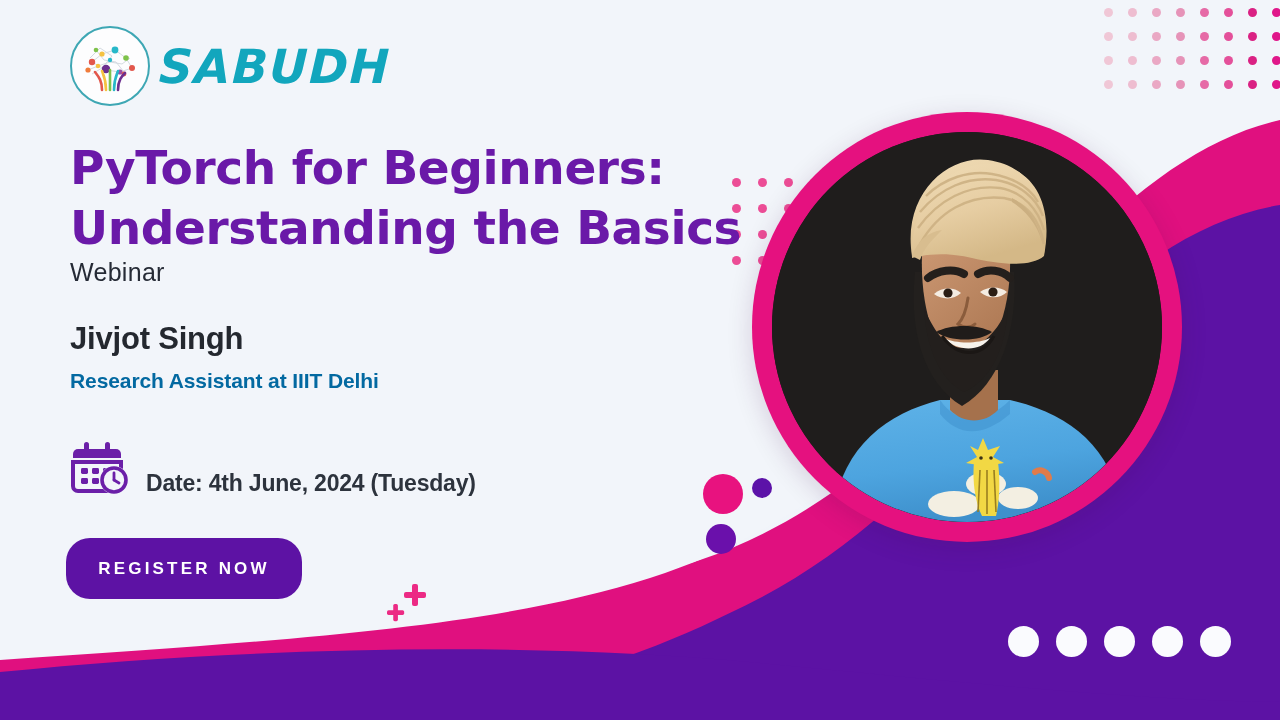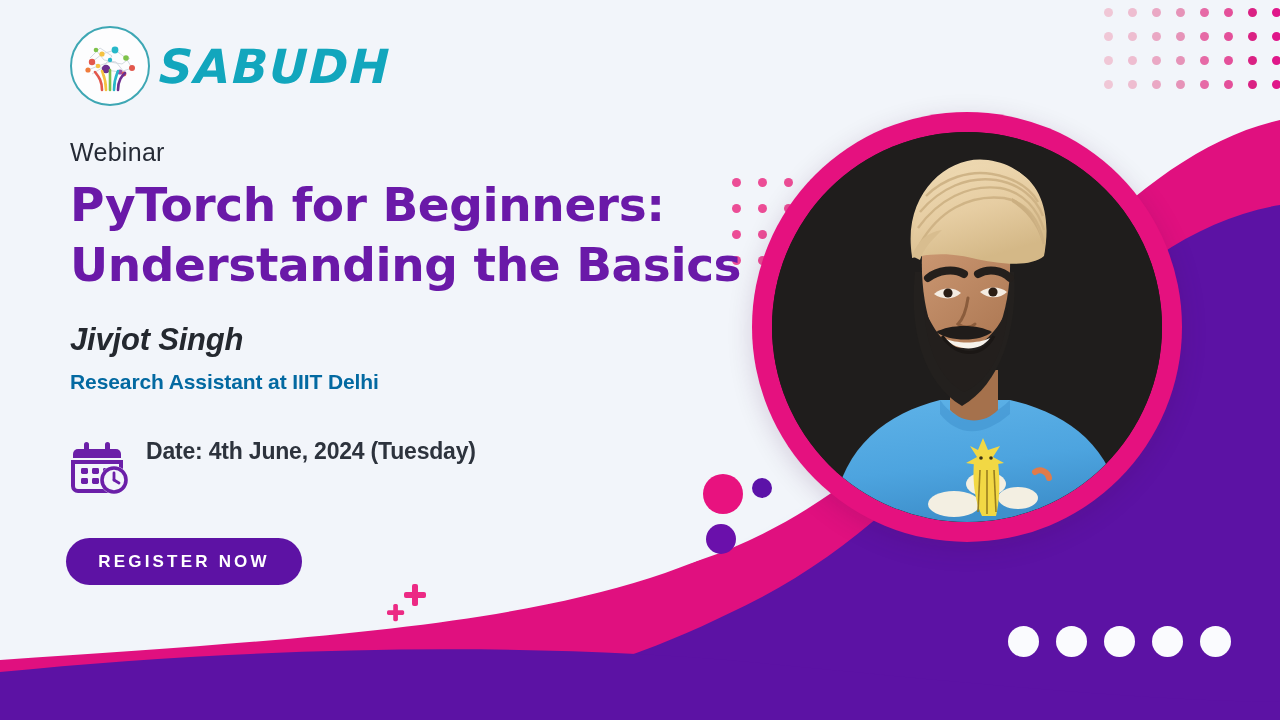--- a/index.html
+++ b/index.html
@@ -96,45 +96,45 @@
   #eyebrow {
     font-size: 25px; color: #262b36; letter-spacing: 0.3px;
     margin-bottom: 8px; font-weight: 400;
   }
   #title {
     font-size: 47px; font-weight: 700; color: #6a19a8;
     line-height: 1.28; letter-spacing: -0.4px;
     font-family: "DejaVu Sans", sans-serif;
   }
   #speaker-name {
-    margin-top: 27px;
-    font-size: 31px; font-weight: 700; font-style: italic;
+    margin-top: 34px;
+    font-size: 31px; font-weight: 700; 
     color: #24282f; letter-spacing: -0.2px;
   }
   #speaker-role {
     margin-top: 12px;
     font-size: 21px; font-weight: 700; color: #0369a1; letter-spacing: -0.1px;
   }
 
   
   #datetime-row {
     position: absolute; left: 70px; top: 436px;
-    display: flex; align-items: flex-start; gap: 14px;
+    display: flex; align-items: flex-end; gap: 14px;
   }
   #calendar-clock-icon { width: 62px; height: 62px; display: block; flex: none; }
   #datetime-text { line-height: 1.32; }
   #date-line, #time-line {
     font-size: 23px; font-weight: 700; color: #2d333d; letter-spacing: -0.2px;
     white-space: nowrap;
   }
 
   
   #register-button {
     position: absolute; left: 66px; top: 538px;
-    width: 236px; height: 47px;
+    width: 236px; height: 61px;
     border: none; border-radius: 24px;
     background: #5d12a4; color: #ffffff;
     font-family: "Liberation Sans", sans-serif;
     font-size: 17px; font-weight: 700; letter-spacing: 3.2px;
     cursor: pointer; padding: 0;
   }
 
   
   #photo-frame {
     position: absolute; left: 752px; top: 112px;
@@ -296,25 +296,25 @@
         <path d="M34,62 C34,52 32,48 30,43" stroke="#f5c242"></path>
         <path d="M38,62 C38,52 38,48 38,42" stroke="#7ec24a"></path>
         <path d="M42,62 C42,52 44,48 46,43" stroke="#28b8c9"></path>
         <path d="M46,62 C46,52 50,48 53,45" stroke="#6c2f8f"></path>
       </g>
     </svg>
     <span id="logo-wordmark">SABUDH</span>
   </div>
 
   <div id="content">
-    <div id="eyebrow">Webinar</div>
     <div id="title">
       <div>PyTorch for Beginners:</div>
       <div>Understanding the Basics</div>
     </div>
+    <div id="eyebrow">Webinar</div>
     <div id="speaker-name">Jivjot Singh</div>
     <div id="speaker-role">Research Assistant at IIIT Delhi</div>
   </div>
 
   <div id="datetime-row">
     <svg id="calendar-clock-icon" viewBox="0 0 62 62">
       <g fill="#6b1fa8">
         <rect x="14" y="6" width="5" height="12" rx="2.5"></rect>
         <rect x="35" y="6" width="5" height="12" rx="2.5"></rect>
         <path d="M8,13 h38 a5,5 0 0 1 5,5 v4 h-48 v-4 a5,5 0 0 1 5,-5 Z"></path>

